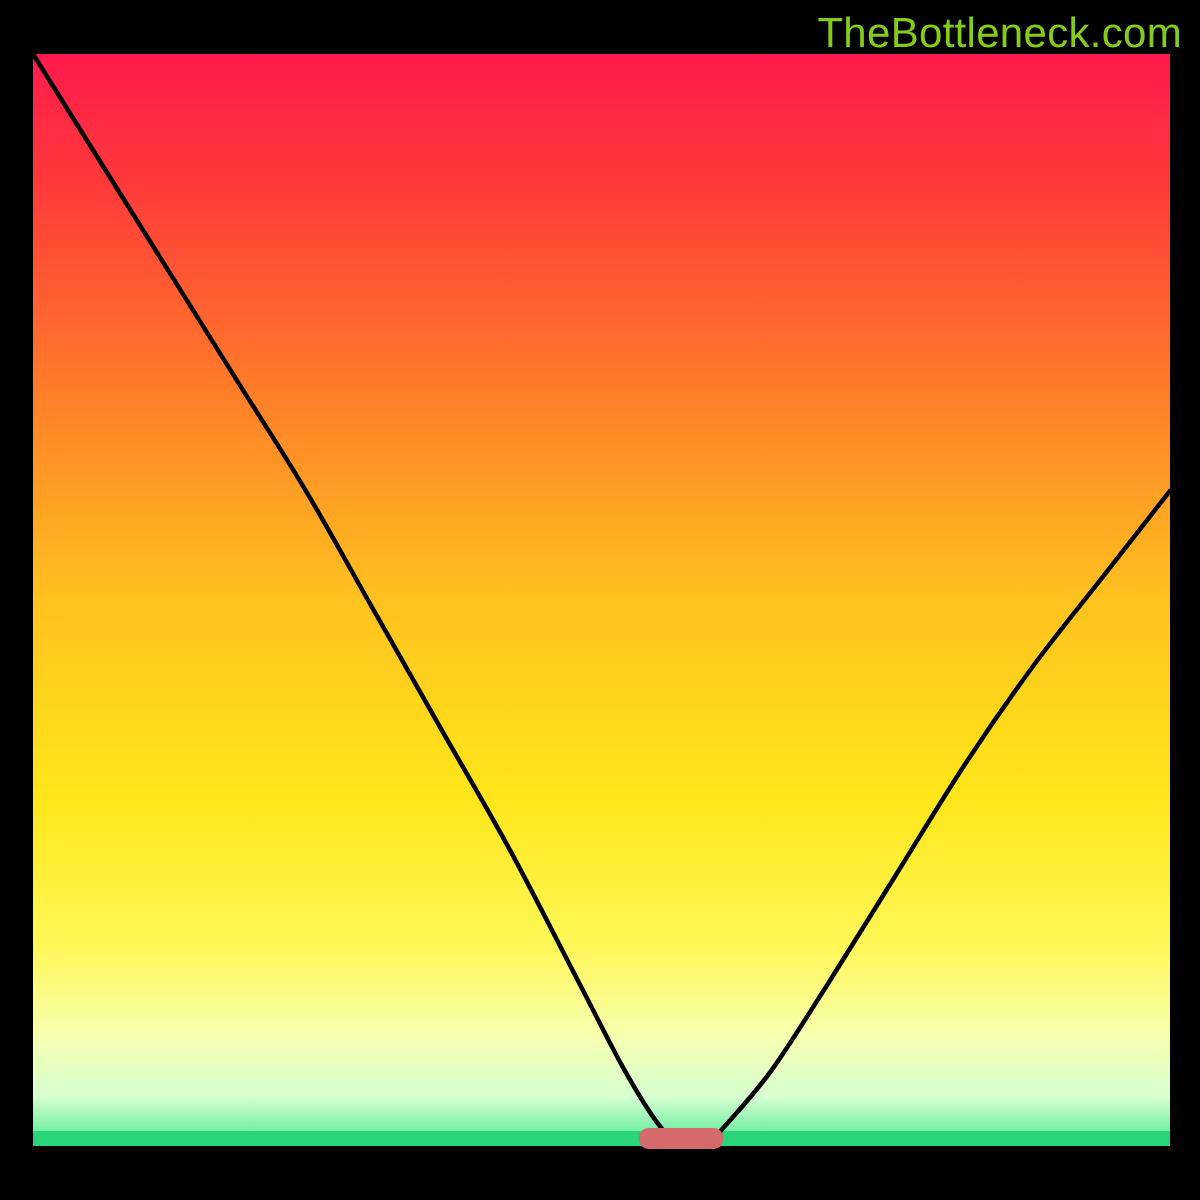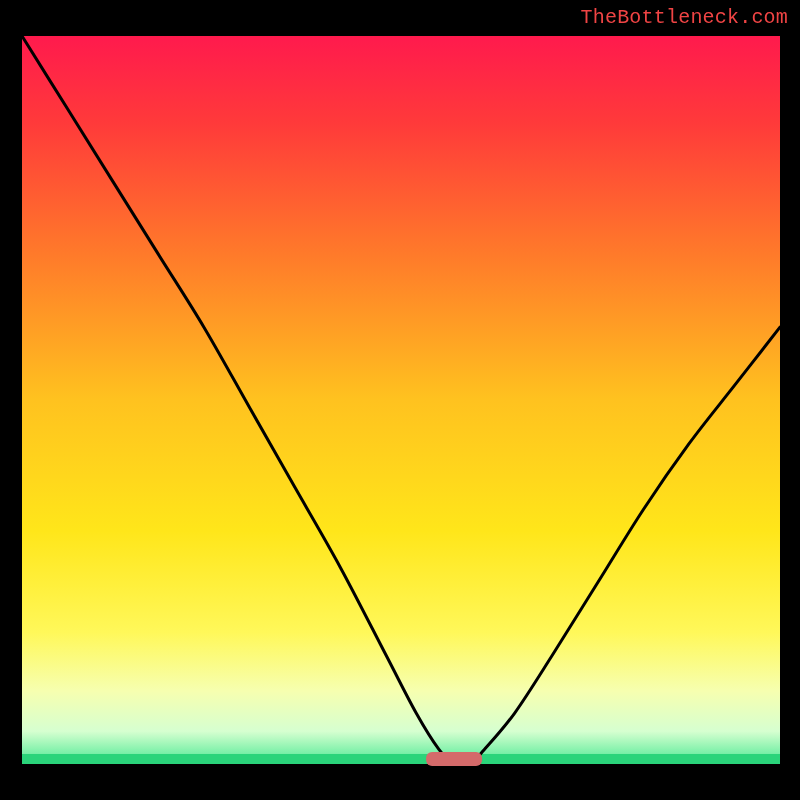--- a/index.html
+++ b/index.html
@@ -13,23 +13,23 @@
   .wrap {
     position: relative;
     width: 800px;
     height: 800px;
     background: #000;
   }
   .attribution {
     position: absolute;
     top: 6px;
     right: 12px;
-    color: #ef4444;
-    font-family: Liberation Mono, monospace;
-    font-size: 20px;
+    color: #84cc16;
+    font-family: Liberation Sans, sans-serif;
+    font-size: 28px;
     letter-spacing: 0.2px;
     user-select: none;
   }
   svg {
     position: absolute;
     left: 0;
     top: 0;
   }
 </style>
 </head>

